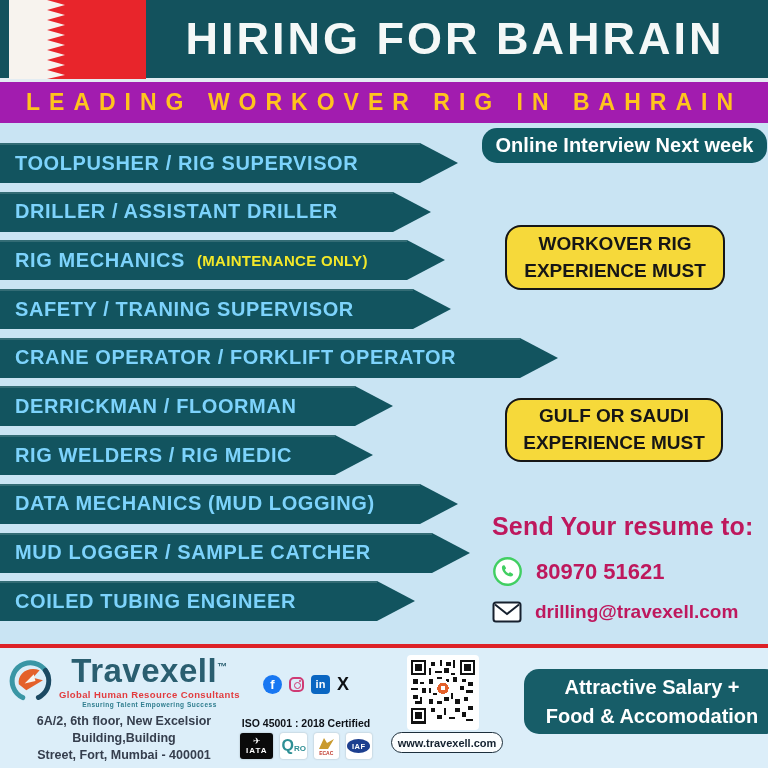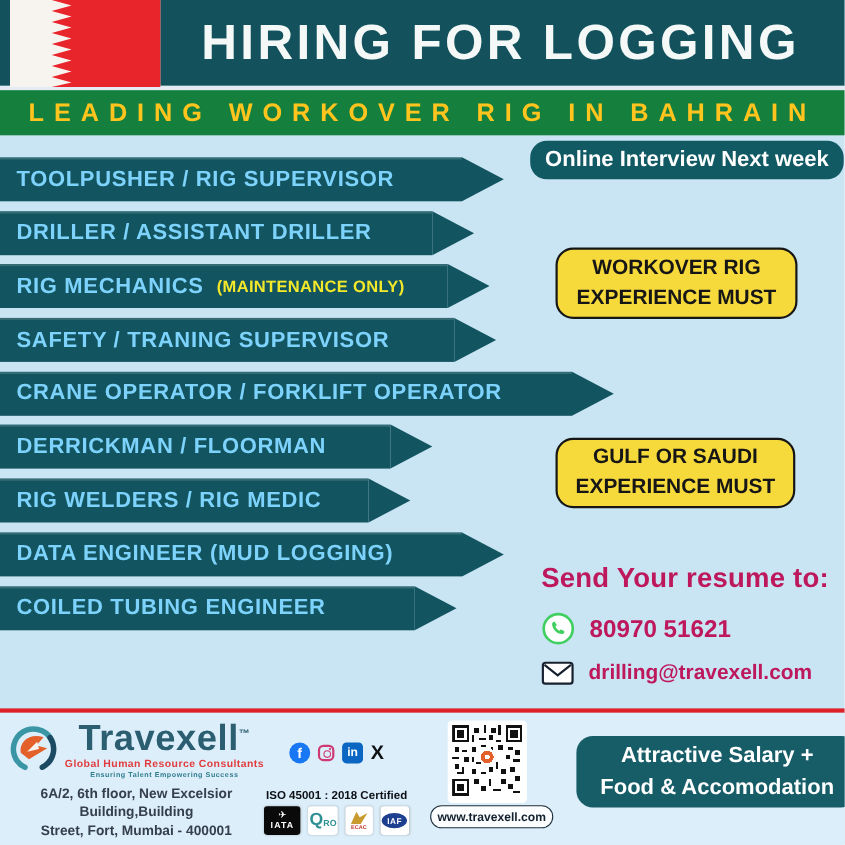--- a/index.html
+++ b/index.html
@@ -5,21 +5,21 @@
   html,body{margin:0;padding:0;background:#ffffff;}
   *{box-sizing:border-box;font-family:"Liberation Sans","DejaVu Sans",sans-serif;}
   .poster{position:relative;width:768px;height:768px;background:#c9e4f3;overflow:hidden;}
 
   
   .top-band{position:absolute;left:0;top:0;width:768px;height:78px;background:#13525d;}
   .flag{position:absolute;left:9px;top:0;width:137px;height:79px;z-index:2;}
   .main-title{position:absolute;left:150px;top:0;width:610px;height:78px;display:flex;align-items:center;justify-content:center;
     color:#f4f8f7;font-size:45px;font-weight:800;letter-spacing:3px;white-space:nowrap;}
   .gap-line{position:absolute;left:0;top:78px;width:768px;height:4px;background:#e3ecf2;}
-  .sub-band{position:absolute;left:0;top:82px;width:768px;height:41px;background:#15803d;display:flex;align-items:center;justify-content:center;}
+  .sub-band{position:absolute;left:0;top:82px;width:768px;height:41px;background:#a21caf;display:flex;align-items:center;justify-content:center;}
   .sub-band span{color:#ffc41d;font-size:23px;font-weight:800;letter-spacing:9px;white-space:nowrap;}
 
   
   .interview-pill{position:absolute;left:482px;top:128px;width:285px;height:35px;background:#115a64;border-radius:15px;
     display:flex;align-items:center;justify-content:center;color:#fff;font-size:20px;font-weight:800;white-space:nowrap;}
 
   
   .jobs{position:absolute;left:0;top:143px;}
   .job{display:flex;align-items:stretch;height:40px;margin-bottom:8.7px;}
   .job .bar{display:flex;align-items:center;background:#12545f;box-shadow:inset 0 2px 0 rgba(255,255,255,.14);padding-left:15px;white-space:nowrap;}
@@ -90,21 +90,21 @@
 </head>
 <body>
 
 <div class="poster">
 
   <div class="top-band">
     <svg class="flag" viewBox="0 0 137 79" preserveAspectRatio="none">
       <rect x="0" y="0" width="137" height="79" fill="#f7f3ee"></rect>
       <path fill="#e8252b" d="M38 0 L56 5 L38 10 L56 15 L38 20 L56 25 L38 30 L56 35 L38 40 L56 45 L38 50 L56 55 L38 60 L56 65 L38 70 L56 75 L38 79 L137 79 L137 0 Z"></path>
     </svg>
-    <div class="main-title">HIRING FOR LOGGING</div>
+    <div class="main-title">HIRING FOR BAHRAIN</div>
   </div>
   <div class="gap-line"></div>
   <div class="sub-band">
     <span>LEADING WORKOVER RIG IN BAHRAIN</span>
   </div>
 
   <div class="interview-pill">Online Interview Next week</div>
 
   <div class="jobs">
     <div class="job">
@@ -145,21 +145,27 @@
         <div class="tip"></div>
     </div>
     <div class="job">
       <div class="bar" style="width:335px">
           <span class="lbl">RIG WELDERS / RIG MEDIC</span>
         </div>
         <div class="tip"></div>
     </div>
     <div class="job">
       <div class="bar" style="width:420px">
-          <span class="lbl">DATA ENGINEER (MUD LOGGING)</span>
+          <span class="lbl">DATA MECHANICS (MUD LOGGING)</span>
+        </div>
+        <div class="tip"></div>
+    </div>
+    <div class="job">
+      <div class="bar" style="width:432px">
+          <span class="lbl">MUD LOGGER / SAMPLE CATCHER</span>
         </div>
         <div class="tip"></div>
     </div>
     <div class="job">
       <div class="bar" style="width:377px">
           <span class="lbl">COILED TUBING ENGINEER</span>
         </div>
         <div class="tip"></div>
     </div>
   </div>

